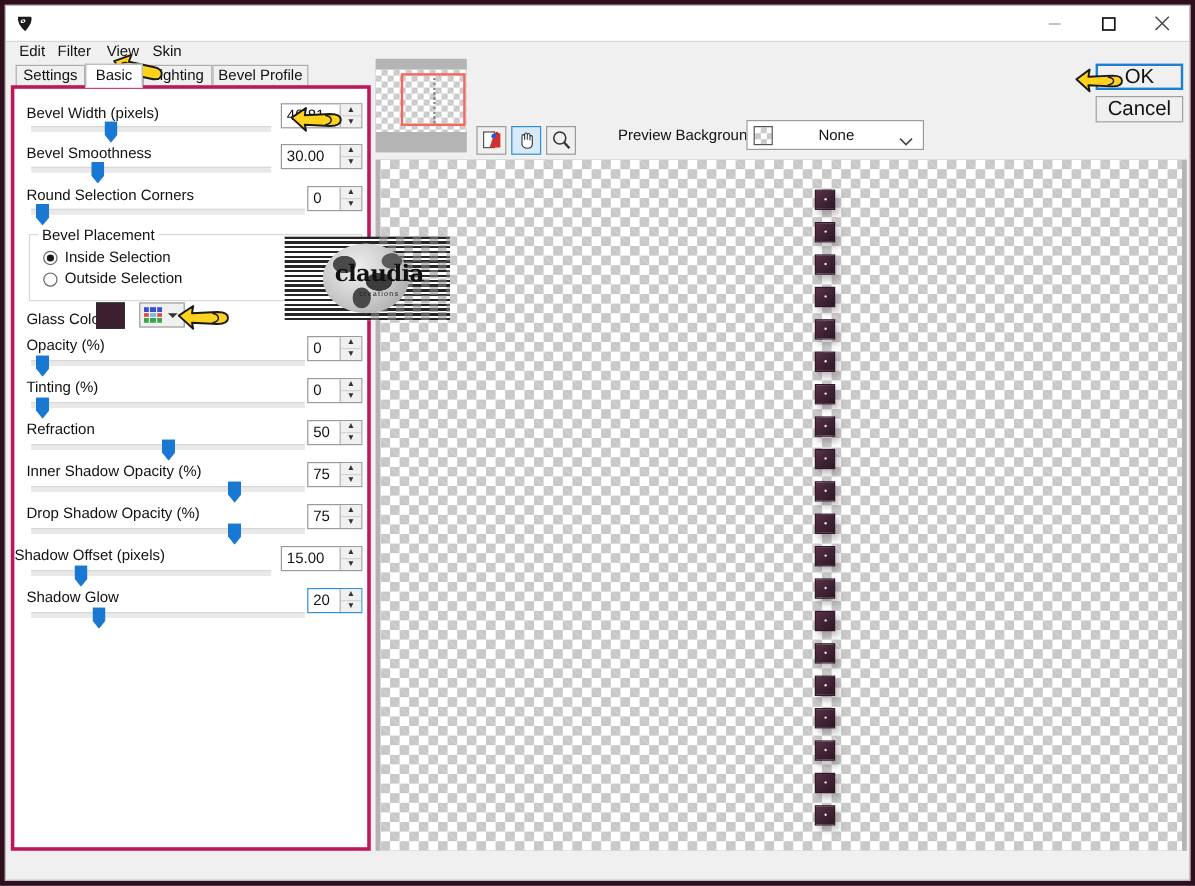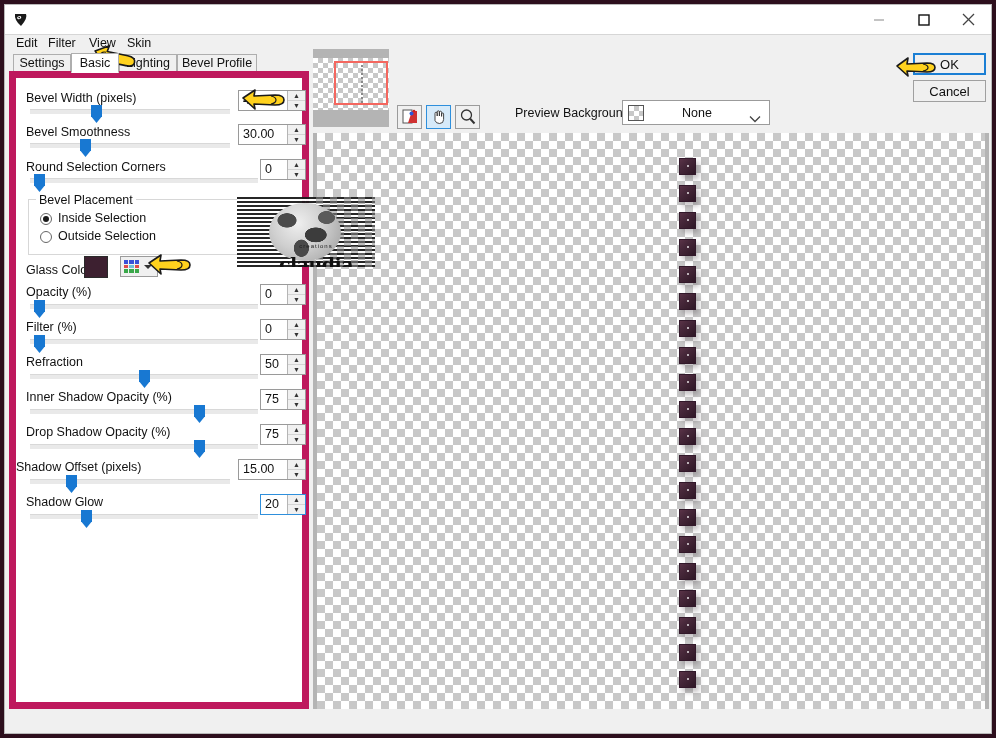--- a/index.html
+++ b/index.html
@@ -63,21 +63,21 @@
     font-size: 12.5px; color: #111;
     padding: 0 3px;
     white-space: nowrap;
   }
 
   
   .left-panel {
     position: absolute; left: 4px; top: 66px;
     width: 300px; height: 638px;
     background: #ffffff;
-    border: 7px solid #be185d;
+    border: 3px solid #be185d;
     box-sizing: border-box;
   }
   .tabstrip {
     position: absolute; left: 4px; top: 48px;
     width: 302px; height: 19px; text-align: center;
   }
   .tab {
     position: absolute; top: 1px;
     height: 18px;
     background: #f0f0f0;
@@ -328,21 +328,21 @@
   }
   .grip {
     position: absolute; right: 3px; bottom: 2px;
     width: 12px; height: 12px;
   }
 
   
   .dlg-btn {
     position: absolute;
     width: 73px; height: 22px;
-    font-size: 13px; color: #111;
+    font-size: 17px; color: #111;
     background: #f0f0f0;
     border: 1px solid #a0a0a0;
     box-sizing: border-box;
     display: flex; align-items: center; justify-content: center;
   }
   .dlg-btn.default {
     border: 2px solid #1b7fd4;
   }
 
   
@@ -389,21 +389,20 @@
   }
   .wm-text {
     position: absolute; left: 34px; top: 20px;
     width: 90px;
     text-align: center;
     font-family: "DejaVu Serif", serif;
     font-size: 19px;
     font-weight: bold;
     color: #111;
     letter-spacing: -0.5px;
-    margin-top: 36px;
   }
   .wm-sub {
     position: absolute; left: 34px; top: 46px;
     width: 90px;
     text-align: center;
     font-size: 6px;
     color: #222;
     letter-spacing: 1px;
   }
 </style>
@@ -521,21 +520,21 @@
       <div class="slider-thumb" style="left:4px;top:-5px"></div>
     </div>
     <div class="spin" style="left:244px;top:206px;width:46px">
       <div class="spin-val">0</div>
       <div class="spin-arrows">
         <div>▲</div>
         <div>▼</div>
       </div>
     </div>
 
-    <div class="ctl-label" style="left:10px;top:242px">Filter (%)</div>
+    <div class="ctl-label" style="left:10px;top:242px">Tinting (%)</div>
     <div class="slider-track" style="left:14px;top:261px;width:228px">
       <div class="slider-thumb" style="left:4px;top:-5px"></div>
     </div>
     <div class="spin" style="left:244px;top:241px;width:46px">
       <div class="spin-val">0</div>
       <div class="spin-arrows">
         <div>▲</div>
         <div>▼</div>
       </div>
     </div>

